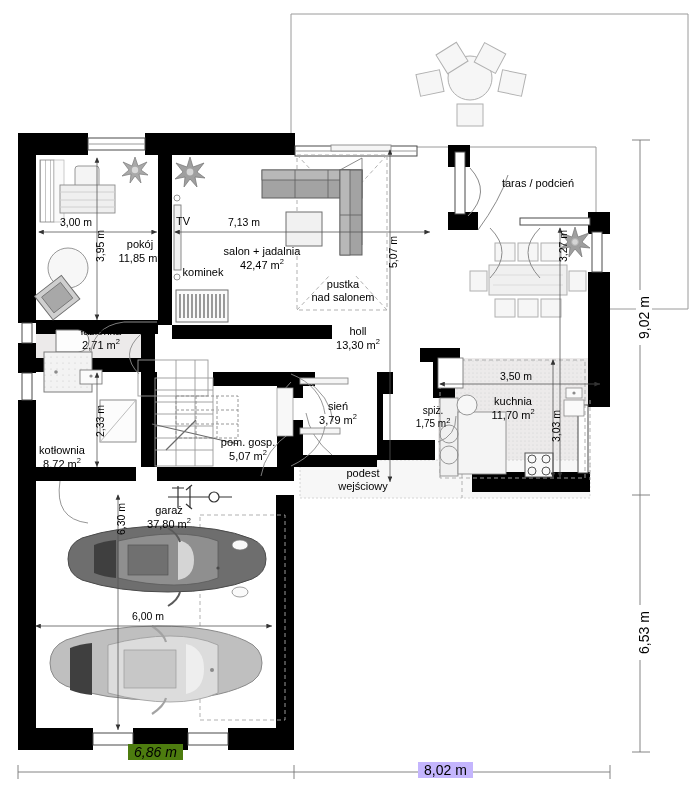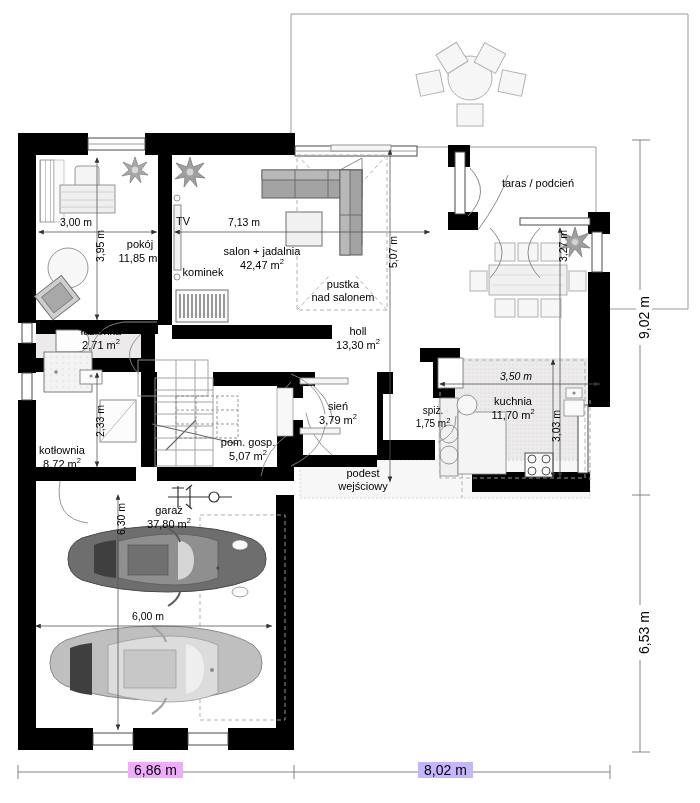--- a/index.html
+++ b/index.html
@@ -466,29 +466,29 @@
 <div class="dim" style="left:60px;top:216px;">3,00 m</div>
 
 <div class="dim v" style="left:94px;top:262px;transform:rotate(-90deg);">3,95 m</div>
 
 <div class="dim" style="left:228px;top:216px;">7,13 m</div>
 
 <div class="dim v" style="left:387px;top:268px;transform:rotate(-90deg);">5,07 m</div>
 
 <div class="dim v" style="left:557px;top:262px;transform:rotate(-90deg);">3,27 m</div>
 
-<div class="dim" style="left:500px;top:370px;font-style:italic;">3,50 m</div>
+<div class="dim" style="left:500px;top:370px;">3,50 m</div>
 
 <div class="dim v" style="left:550px;top:442px;transform:rotate(-90deg);">3,03 m</div>
 
 <div class="dim v" style="left:94px;top:437px;transform:rotate(-90deg);">2,33 m</div>
 
 <div class="dim v" style="left:115px;top:535px;transform:rotate(-90deg);">6,30 m</div>
 
 <div class="dim" style="left:132px;top:610px;">6,00 m</div>
 
-<div class="dim big" style="left:128px;top:762px;background:#f0abfc;padding:0 6px;">6,86 m</div>
+<div class="dim big" style="left:128px;top:744px;background:#4d7c0f;padding:0 6px;font-style:italic;">6,86 m</div>
 
 <div class="dim big" style="left:418px;top:762px;background:#c4b5fd;padding:0 6px;">8,02 m</div>
 
 <div class="dim big v" style="left:636px;top:345px;transform:rotate(-90deg);transform-origin:0 0;background:#fff;padding:0 6px;">9,02 m</div>
 
 <div class="dim big v" style="left:636px;top:660px;transform:rotate(-90deg);transform-origin:0 0;background:#fff;padding:0 6px;">6,53 m</div>
 
 </body></html>

